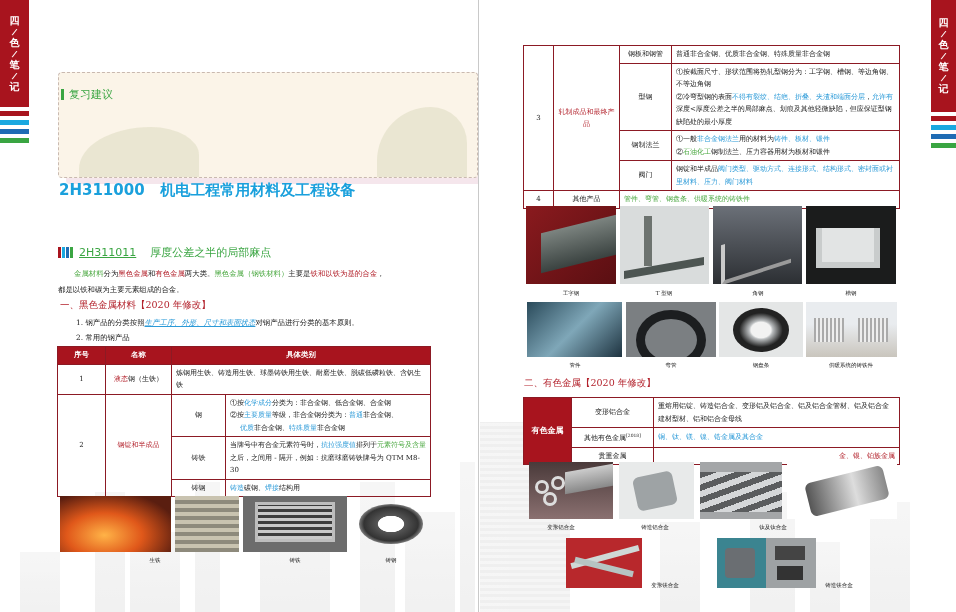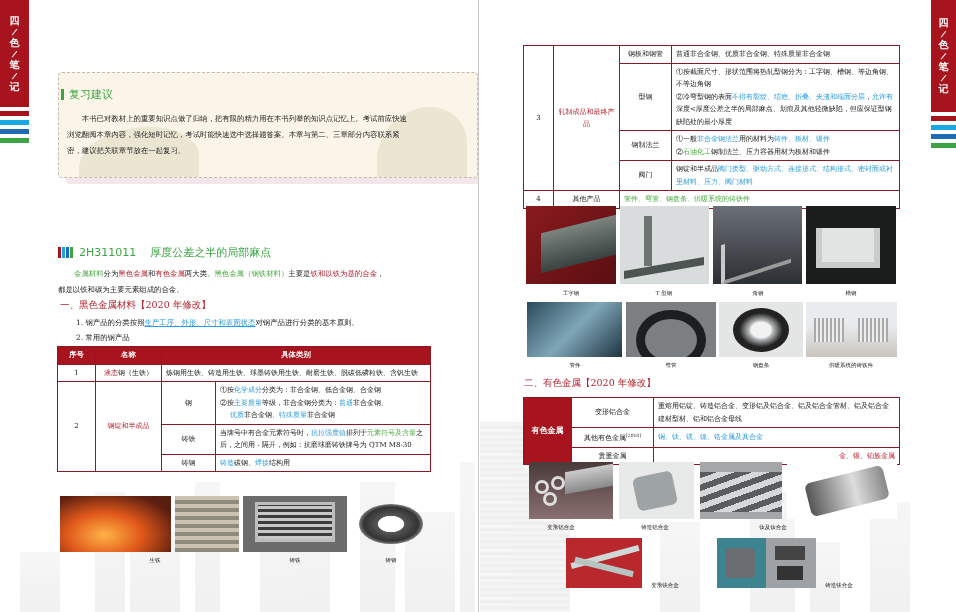--- a/index.html
+++ b/index.html
@@ -31,28 +31,28 @@
   .review .leaf { position: absolute; bottom: -20px; width: 120px; height: 70px; border-radius: 60% 40% 0 0; background: #e6e2cc; opacity: .8; }
   .review-title { position: absolute; left: 2px; top: 14px; display: flex; align-items: center; color: #3aa542; font-family: "DejaVu Sans", sans-serif; font-size: 11px; }
   .review-title .bar { width: 3px; height: 11px; background: #3aa542; margin-right: 5px; }
   .review-text { position: absolute; left: 8px; top: 38px; width: 344px; font-size: 7.4px; line-height: 16px; color: #222; text-indent: 2em; }
 
   .h1 { position: absolute; left: 59px; top: 181px; font-family: "DejaVu Sans", sans-serif; font-weight: bold; font-size: 15px; color: #1aa0dc; white-space: nowrap; }
   .h2 { position: absolute; left: 59px; top: 215px; font-family: "DejaVu Sans", sans-serif; font-weight: bold; font-size: 13px; color: #1f5fa8; white-space: nowrap; }
   .h3 { position: absolute; left: 58px; top: 245px; display: flex; align-items: center; font-family: "DejaVu Sans", sans-serif; font-size: 11px; color: #3aa542; white-space: nowrap; }
   .h3 .bars { display: flex; margin-right: 5px; }
   .h3 .bars i { display: block; width: 2.5px; height: 11px; margin-right: 1.5px; }
-  .h3 .num { margin-right: 14px; }
+  .h3 .num { margin-right: 14px; text-decoration: underline; }
 
   .para { position: absolute; left: 58px; top: 266px; width: 378px; font-size: 7.4px; line-height: 16px; }
   .para .ind { padding-left: 16px; }
   .green { color: #4aa840; }
   .red-t { color: #b3222c; text-align: right; }
   .blue-t { color: #2b9ad8; }
-  .ul { text-decoration: underline; }
+  .ul { text-decoration: underline; font-style: italic; }
   .sec { position: absolute; font-size: 9.5px; color: #b3222c; white-space: nowrap; }
   .li { position: absolute; font-size: 7.4px; white-space: nowrap; }
 
   table { border-collapse: collapse; position: absolute; font-size: 7px; }
   td, th { border: 1px solid #8c1a24; padding: 2px 4px; vertical-align: middle; line-height: 12.5px; }
   th { background: #a8141e; color: #fff; font-family: "DejaVu Sans", sans-serif; font-weight: bold; font-size: 7.4px; text-align: center; height: 15px; }
   td.c { text-align: center; }
   table.t1 { left: 57px; top: 346px; width: 374px; border: 1.5px solid #8c1a24; }
   table.t2 { left: 523px; top: 45px; width: 377px; border: 1.5px solid #8c1a24; }
   table.t3 { left: 523px; top: 397px; width: 377px; border: 1.5px solid #8c1a24; }
@@ -95,23 +95,25 @@
       <div class="stripe" style="background:#3aa542"></div>
     </div>
 
     <div class="review">
       <div class="leaf" style="left:20px"></div>
       <div class="leaf" style="right:10px;width:90px;height:90px"></div>
       <div class="review-title">
         <span class="bar"></span>
         <span>复习建议</span>
       </div>
-      <div class="review-text">本书已对教材上的重要知识点做了归纳，把有限的精力用在本书列举的知识点记忆上。考试前应快速浏览翻阅本章内容，强化短时记忆，考试时能快速选中选择题答案。本章与第二、三章部分内容联系紧密，建议把关联章节放在一起复习。</div>
-    </div>
-
+    </div>
+
+    <div class="h1">
+      <span>2H311000</span>&nbsp;&nbsp;&nbsp;<span>机电工程常用材料及工程设备</span>
+    </div>
     <div class="h3">
       <span class="bars">
         <i style="background:#a8141e"></i>
           <i style="background:#1aa8e0"></i>
           <i style="background:#1f6cb4"></i>
           <i style="background:#3aa542"></i>
       </span>
       <span class="num">2H311011</span>
       <span>厚度公差之半的局部麻点</span>
     </div>
@@ -125,21 +127,21 @@
 
     <div class="sec" style="left:60px;top:299px">一、黑色金属材料【2020 年修改】</div>
     <div class="li" style="left:76px;top:318px">
       <span>1. 钢产品的分类按照</span><span class="blue-t ul">生产工序、外形、尺寸和表面状态</span><span>对钢产品进行分类的基本原则。</span>
     </div>
     <div class="li" style="left:76px;top:333px">2. 常用的钢产品</div>
 
     <table class="t1">
       <tbody>
           <tr>
-        <th style="width:38px">序号</th>
+        <th style="width:48px">序号</th>
         <th style="width:66px">名称</th>
         <th colspan="2">具体类别</th>
       </tr>
       <tr>
         <td class="c">1</td>
         <td class="c"><span class="red-t">液态</span><span>钢（生铁）</span></td>
         <td colspan="2">炼钢用生铁、铸造用生铁、球墨铸铁用生铁、耐磨生铁、脱碳低磷粒铁、含钒生铁</td>
       </tr>
       <tr>
         <td class="c" rowspan="3">2</td>

